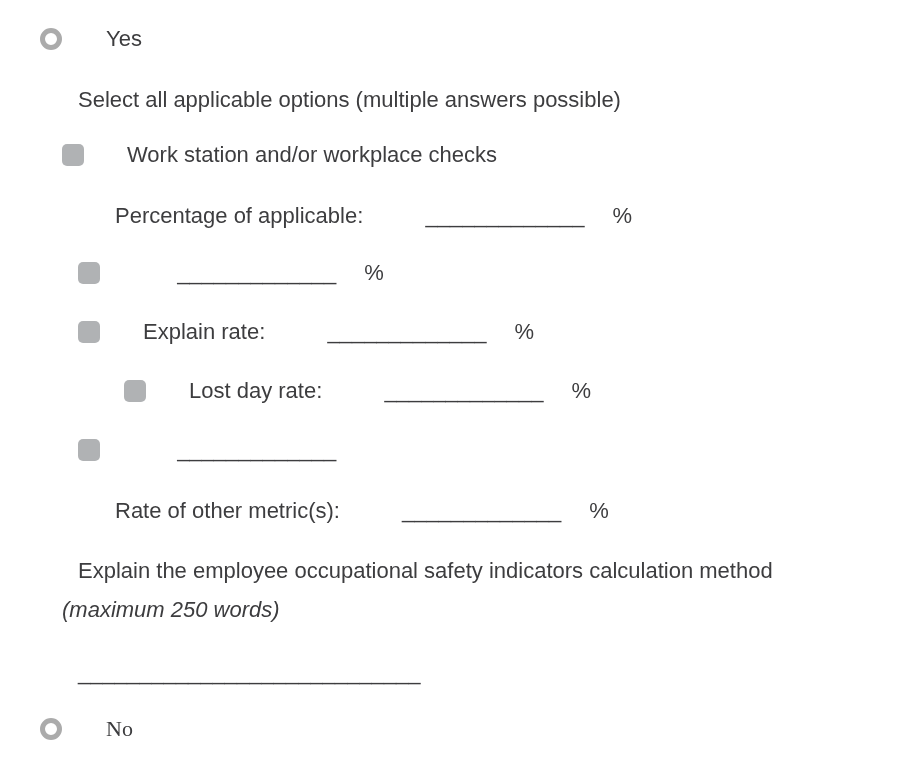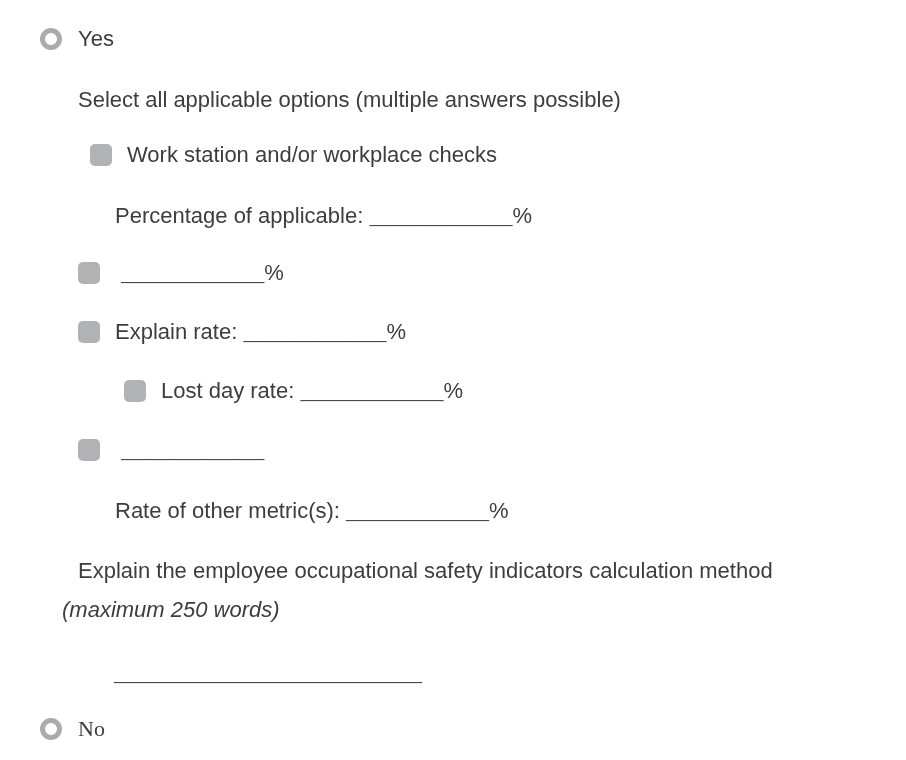--- a/index.html
+++ b/index.html
@@ -9,21 +9,21 @@
   }
   body {
     width: 906px;
     height: 760px;
     position: relative;
     font-family: "Liberation Sans", sans-serif;
     font-size: 22px;
     color: #3d3d3f;
     overflow: hidden;
   }
-  .abs { position: absolute; }
+  .abs { position: absolute; gap: 28px; }
   .row {
     display: flex;
     align-items: center;
     white-space: nowrap;
   }
   .radio {
     width: 12px;
     height: 12px;
     border: 5px solid #ababab;
     border-radius: 50%;
@@ -38,34 +38,33 @@
     border-radius: 5px;
     background: #b0b2b4;
     flex: 0 0 auto;
     margin-right: 15px;
     cursor: pointer;
   }
   .lbl { white-space: nowrap; }
   .blank {
     letter-spacing: 0;
     white-space: pre;
-    font-family: Liberation Serif, serif;
   }
 </style>
 </head>
 <body>
 
 <div class="abs row" style="left:40px; top:26px;">
   <span class="radio"></span>
   <span class="lbl">Yes</span>
 </div>
 
 <div class="abs" style="left:78px; top:87px;">Select all applicable options (multiple answers possible)</div>
 
-<div class="abs row" style="left:90px; top:142px;align-items:center;">
+<div class="abs row" style="left:62px; top:142px;align-items:center;">
   <span class="checkbox"></span>
   <span class="lbl">Work station and/or workplace checks</span>
 </div>
 
 <div class="abs row" style="left:115px; top:203px;">
   <span class="lbl">Percentage of applicable:</span>
   <span>&nbsp;</span>
   <span class="blank">_____________</span>
   <span class="lbl">%</span>
 </div>
@@ -102,18 +101,18 @@
 <div class="abs row" style="left:115px; top:498px;">
   <span class="lbl">Rate of other metric(s):</span>
   <span>&nbsp;</span>
   <span class="blank">_____________</span>
   <span class="lbl">%</span>
 </div>
 
 <div class="abs" style="left:78px; top:558px;">Explain the employee occupational safety indicators calculation method</div>
 <div class="abs" style="left:62px; top:597px;font-style:italic;">(maximum 250 words)</div>
 
-<div class="abs blank" style="left:78px; top:660px;margin-left:36px;">____________________________</div>
+<div class="abs blank" style="left:78px; top:660px;">____________________________</div>
 
 <div class="abs row" style="left:40px; top:716px;font-family:Liberation Serif, serif;">
   <span class="radio"></span>
   <span class="lbl">No</span>
 </div>
 
 </body></html>

